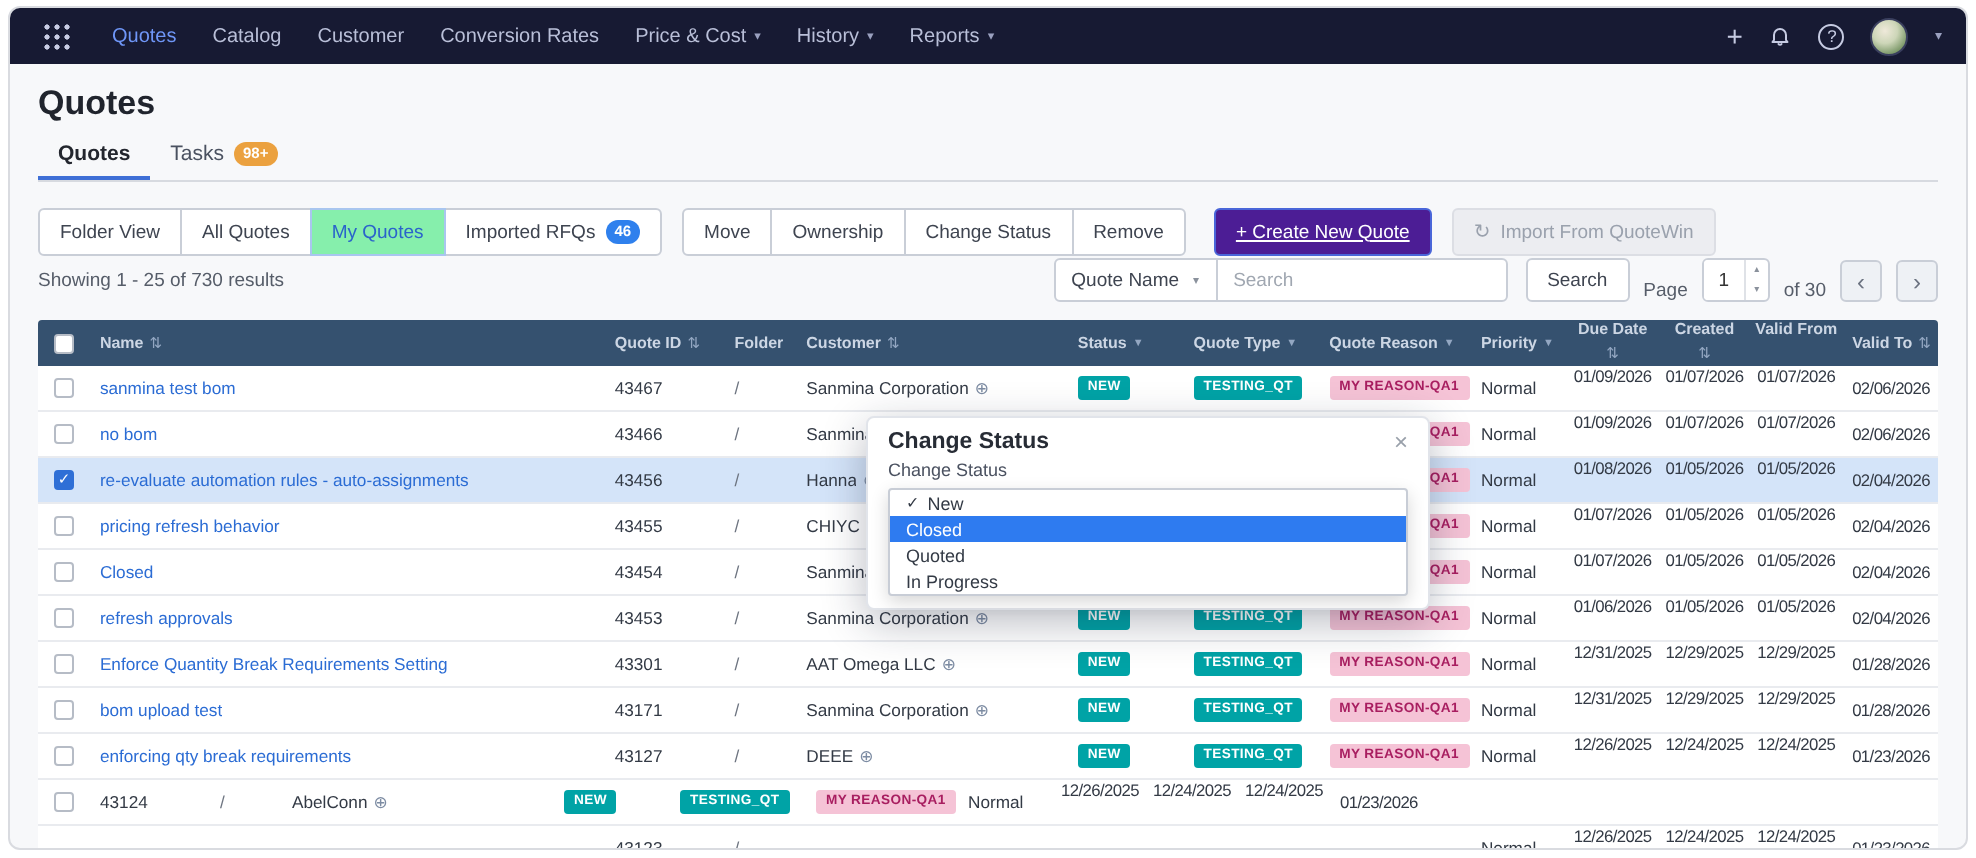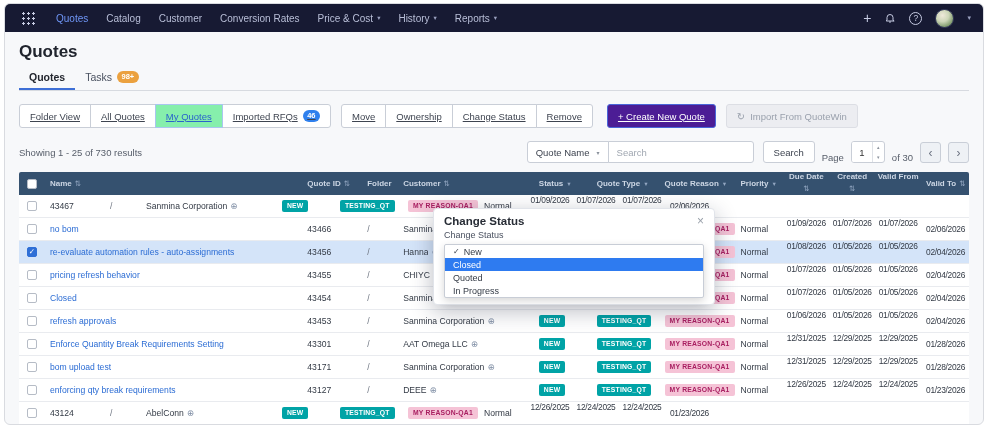--- a/index.html
+++ b/index.html
@@ -26,29 +26,29 @@
 .tabs{display:flex;align-items:stretch;border-bottom:1px solid #d7dae0;margin-top:2px;height:27px;}
 .tab{display:flex;align-items:center;gap:5px;padding:0 10px;font-size:10.5px;color:#4a5160;cursor:pointer;}
 .tab.active{color:#23262e;font-weight:bold;box-shadow:inset 0 -2px 0 #3e6fd6;}
 .pill{font-size:7.5px;font-weight:bold;color:#fff;padding:2px 4.5px;border-radius:8px;line-height:1;}
 .pill.orange{background:#eba13f;}
 .pill.blue{background:#2f80ed;}
 
 .toolbar{display:flex;align-items:center;gap:10px;margin-top:13px;}
 .btn{height:24px;display:inline-flex;align-items:center;gap:5px;background:#fff;border:1px solid #c9ced7;border-radius:3px;padding:0 10px;font-size:9.5px;color:#3e4450;font-family:inherit;cursor:pointer;white-space:nowrap;}
 .btn-group{display:flex;}
-.btn-group .btn{border-radius:0;margin-left:-1px;position:relative;text-decoration:underline;}
+.btn-group .btn{border-radius:0;margin-left:-1px;position:relative;}
 .btn-group .btn:first-child{margin-left:0;border-radius:3px 0 0 3px;}
 .btn-group .btn:last-child{border-radius:0 3px 3px 0;}
 .btn.active{background:#86efac;border-color:#a9c6ef;color:#2a63cb;z-index:1;}
 .btn.primary{background:#4c1d95;border-color:#4a66d9;color:#fff;margin-left:4px;text-decoration:underline;}
 .btn.disabled{background:#ecedf1;border-color:#dcdee4;color:#9aa1ad;cursor:default;}
 .imp-ic{font-size:10px;}
 
-.results{display:flex;align-items:center;margin-top:13px;font-size:9.5px;color:#565d69;}
+.results{display:flex;align-items:center;margin-top:1px;font-size:9.5px;color:#565d69;}
 .results-right{margin-left:auto;display:flex;align-items:flex-end;gap:7px;}
 .search-join{display:flex;align-items:center;}
 .select{height:22px;display:flex;align-items:center;gap:7px;border:1px solid #c9ced7;border-radius:3px 0 0 3px;background:#fff;padding:0 8px;font-size:9.5px;color:#3e4450;cursor:pointer;white-space:nowrap;}
 .sel-caret{font-size:6px;color:#8a919c;}
 .search-input{height:22px;width:146px;border:1px solid #c9ced7;border-radius:0 3px 3px 0;margin-left:-1px;padding:0 8px;font-size:9.5px;font-family:inherit;color:#333;background:#fff;outline:none;}
 .search-input::placeholder{color:#a0a7b1;}
 .search-btn{height:22px;margin-left:2px;}
 .page-label{color:#565d69;white-space:nowrap;}
 .page-box{height:22px;display:flex;border:1px solid #c9ced7;border-radius:3px;background:#fff;overflow:hidden;}
 .page-input{width:20px;height:100%;border:none;font-size:9.5px;text-align:center;font-family:inherit;color:#333;outline:none;padding:0;}
@@ -257,20 +257,23 @@
           <div class="th c12">
             <span>Valid To</span>
             <span class="sort-icon">⇅</span>
           </div>
         </div>
       <div class="tbody">
           <div class="tr">
             <div class="td c0">
               <span class="cb"></span>
             </div>
+            <div class="td c1">
+              <span class="link">sanmina test bom</span>
+            </div>
             <div class="td c2">43467</div>
             <div class="td c3 muted">/</div>
             <div class="td c4">
               <span class="cust-name">Sanmina Corporation</span>
               <span class="globe">⊕</span>
             </div>
             <div class="td c5">
               <span class="badge teal">NEW</span>
             </div>
             <div class="td c6">

